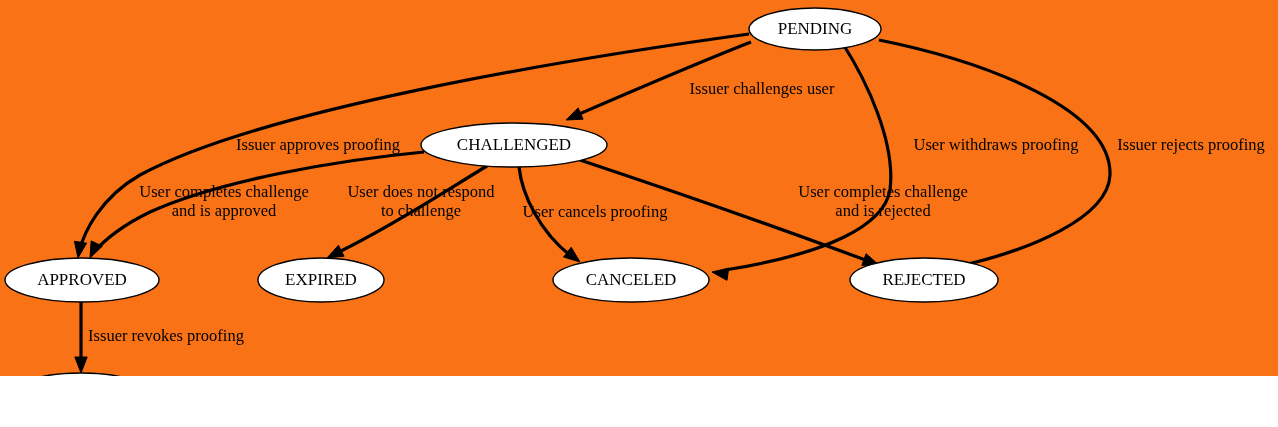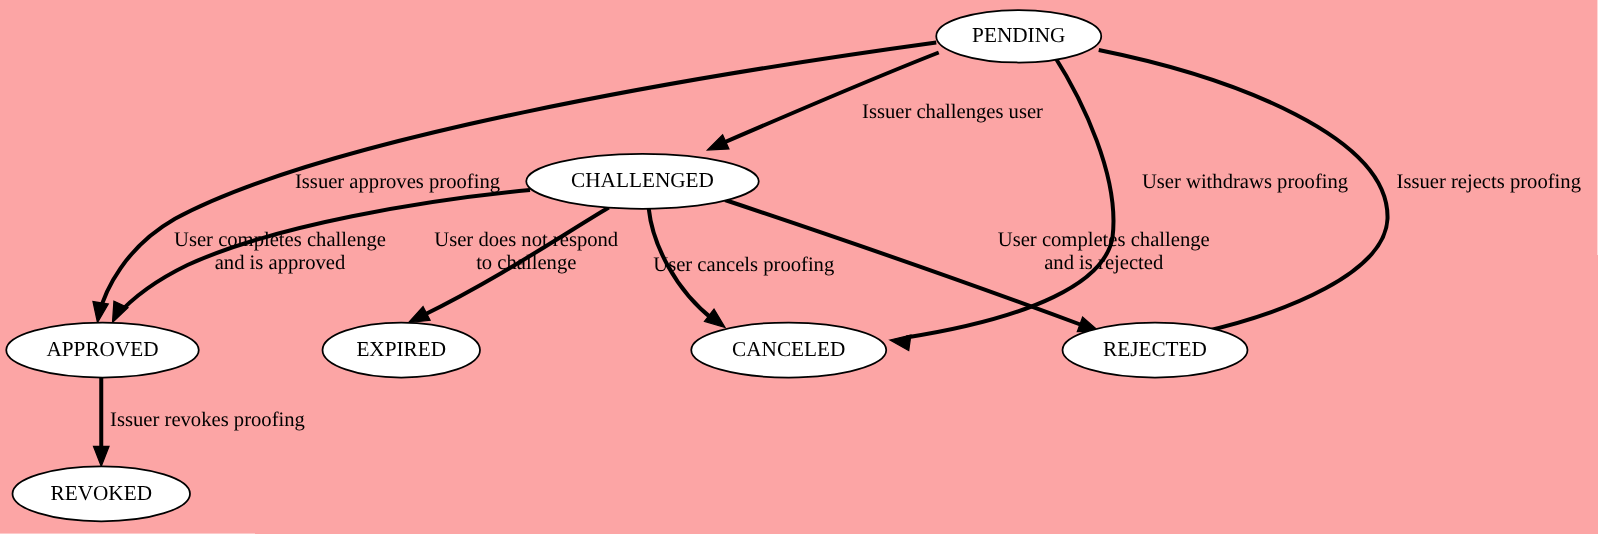--- a/index.html
+++ b/index.html
@@ -6,22 +6,22 @@
     margin: 0;
     padding: 0;
     background: #ffffff;
   }
   body {
     font-family: "Liberation Serif", "DejaVu Serif", serif;
   }
   #diagram-root {
     position: relative;
     width: 1278px;
-    height: 427px;
-    background: #fca5a5;
+    height: 376px;
+    background: #f97316;
     overflow: hidden;
     text-align: right;
   }
   svg#graph {
     display: block;
     width: 1278px;
     height: 427px;
   }
   .node-ellipse {
     fill: #ffffff;

